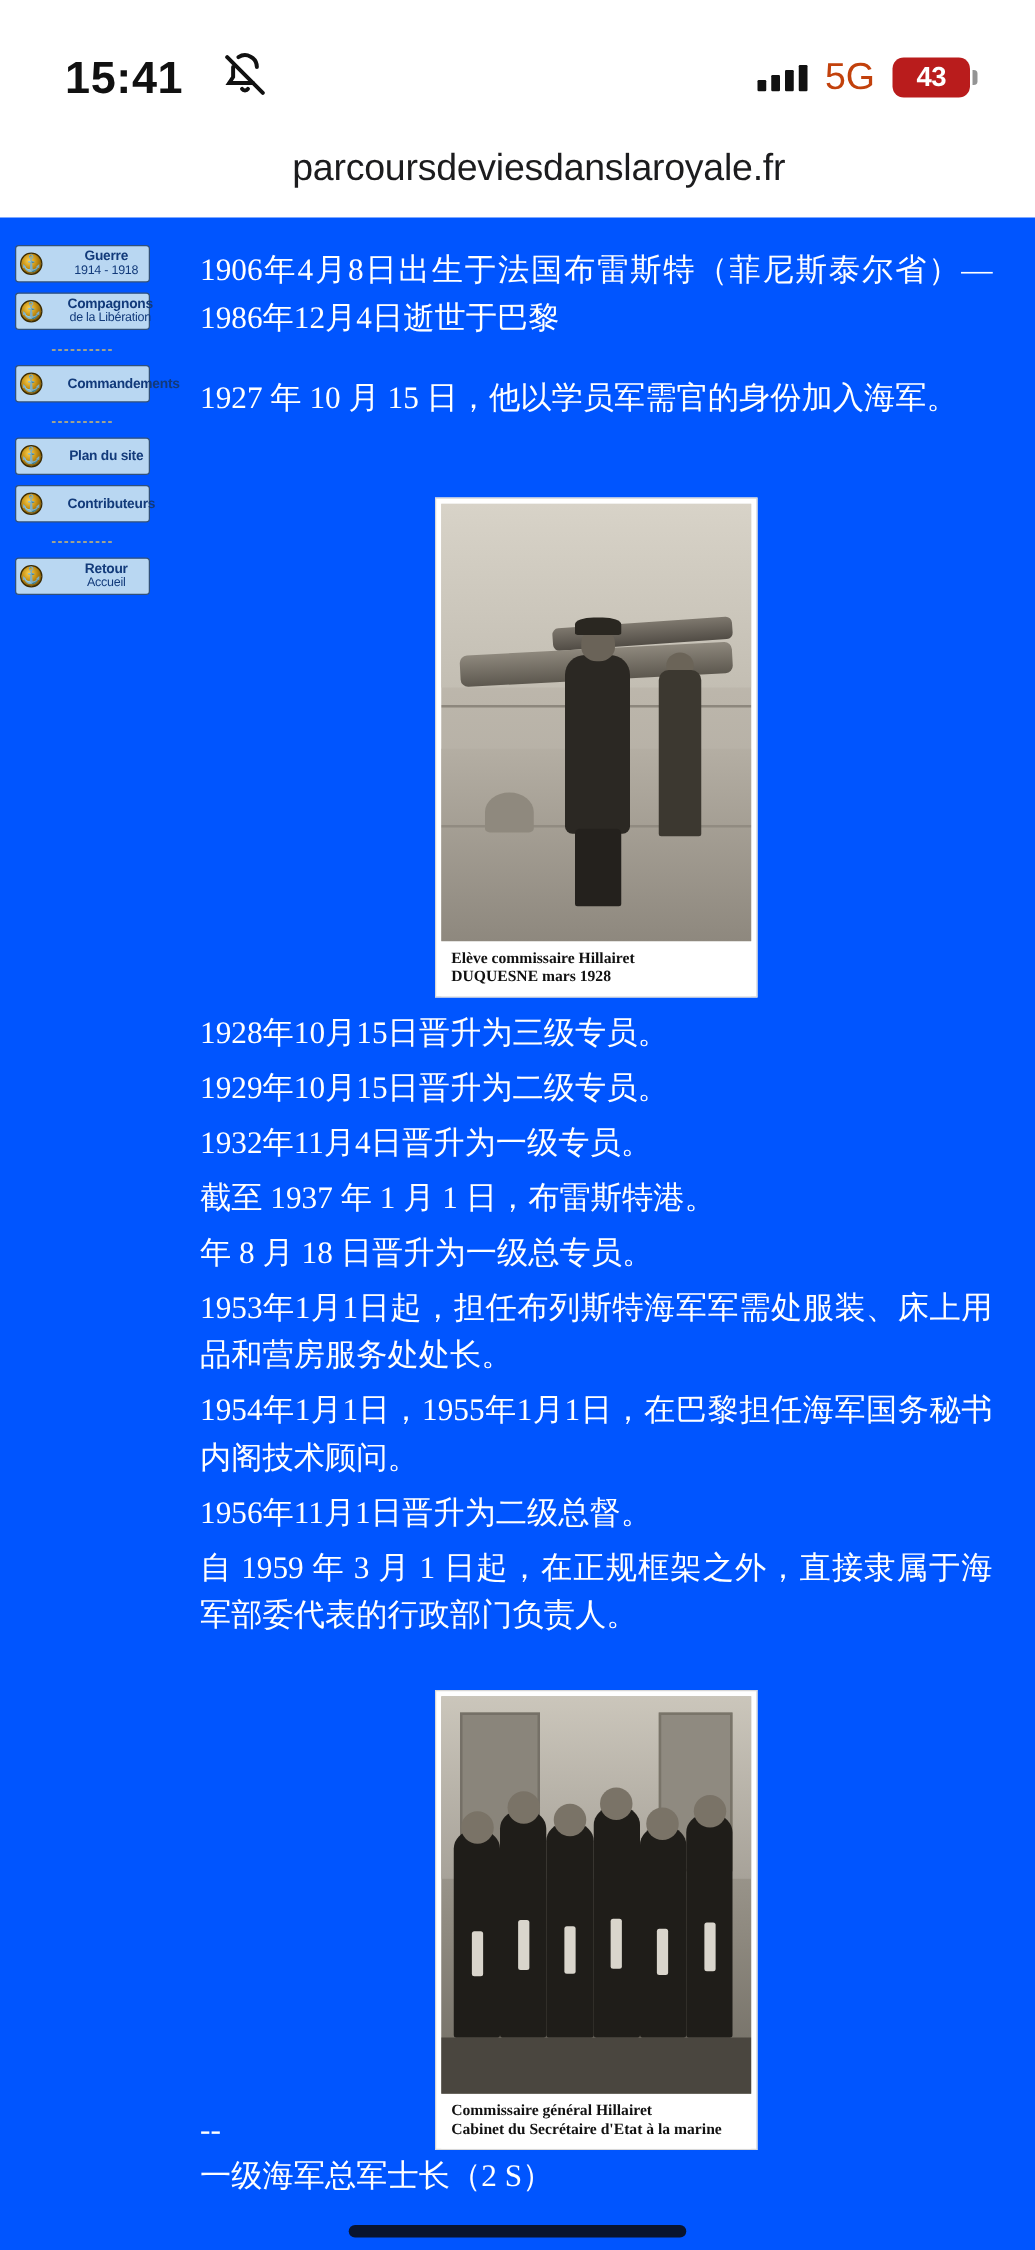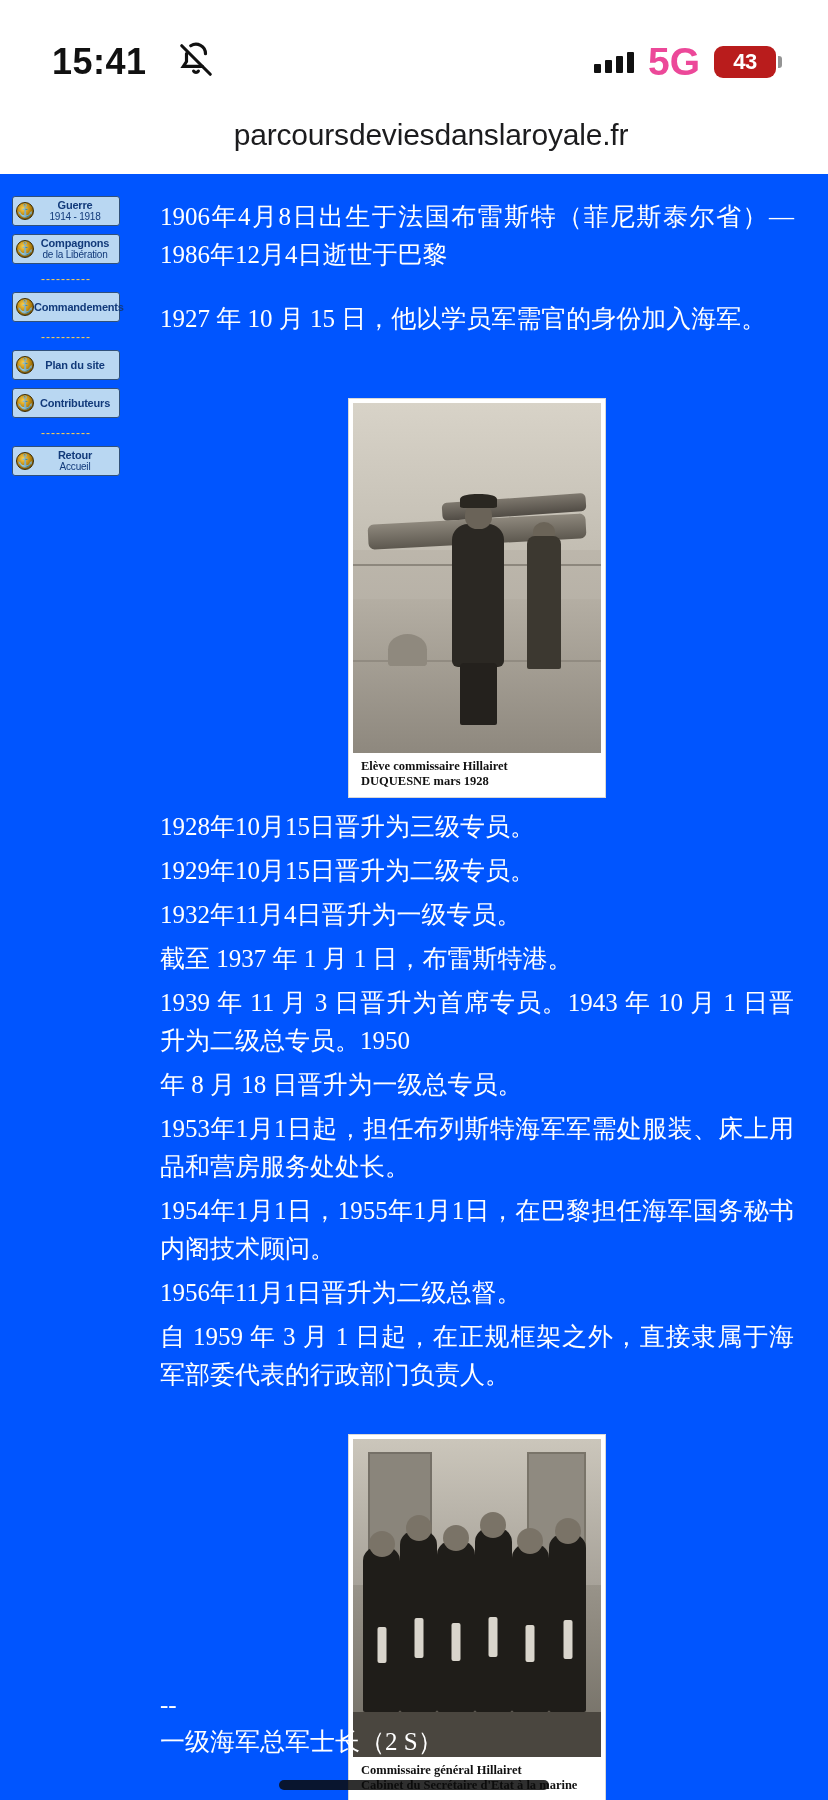--- a/index.html
+++ b/index.html
@@ -53,23 +53,23 @@
     display: block;
     width: 7px;
     background: #111111;
     border-radius: 1px;
   }
   .sig-bars i:nth-child(1) { height: 9px; }
   .sig-bars i:nth-child(2) { height: 13px; }
   .sig-bars i:nth-child(3) { height: 17px; }
   .sig-bars i:nth-child(4) { height: 21px; }
   .sb-net {
-    font-size: 39px;
-    font-weight: 700;
-    color: #ec4899;
+    font-size: 30px;
+    font-weight: 400;
+    color: #c2410c;
   }
   .battery {
     position: relative;
     width: 62px;
     height: 32px;
     border-radius: 9px;
     background: #b91c1c;
     display: flex;
     align-items: center;
     justify-content: center;
@@ -126,21 +126,21 @@
   }
   .navbtn {
     width: 108px;
     min-height: 30px;
     margin-bottom: 8px;
     background: #b9d7f2;
     border: 1px solid #30507a;
     border-radius: 3px;
     display: flex;
     align-items: center;
-    gap: 0;
+    gap: 20px;
     padding: 2px 3px;
   }
   .navbtn .anchor {
     flex: 0 0 auto;
     width: 18px;
     height: 18px;
     border-radius: 50%;
     background: radial-gradient(circle at 40% 35%, #ffd24d 0%, #c08a10 45%, #4a3200 100%);
     border: 1px solid #3a2a00;
     position: relative;
@@ -434,21 +434,20 @@
             <div>DUQUESNE mars 1928</div>
           </figcaption>
         </figure>
       </div>
 
       <div class="list">
         <p class="para">1928年10月15日晋升为三级专员。</p>
         <p class="para">1929年10月15日晋升为二级专员。</p>
         <p class="para">1932年11月4日晋升为一级专员。</p>
         <p class="para">截至 1937 年 1 月 1 日，布雷斯特港。</p>
-        <p class="para">1939 年 11 月 3 日晋升为首席专员。1943 年 10 月 1 日晋升为二级总专员。1950</p>
         <p class="para">年 8 月 18 日晋升为一级总专员。</p>
         <p class="para">1953年1月1日起，担任布列斯特海军军需处服装、床上用品和营房服务处处长。</p>
         <p class="para">1954年1月1日，1955年1月1日，在巴黎担任海军国务秘书内阁技术顾问。</p>
         <p class="para">1956年11月1日晋升为二级总督。</p>
         <p class="para">自 1959 年 3 月 1 日起，在正规框架之外，直接隶属于海军部委代表的行政部门负责人。</p>
       </div>
 
       <div class="fig-block">
         <figure class="figure wide">
           <div class="ph2 photo">

